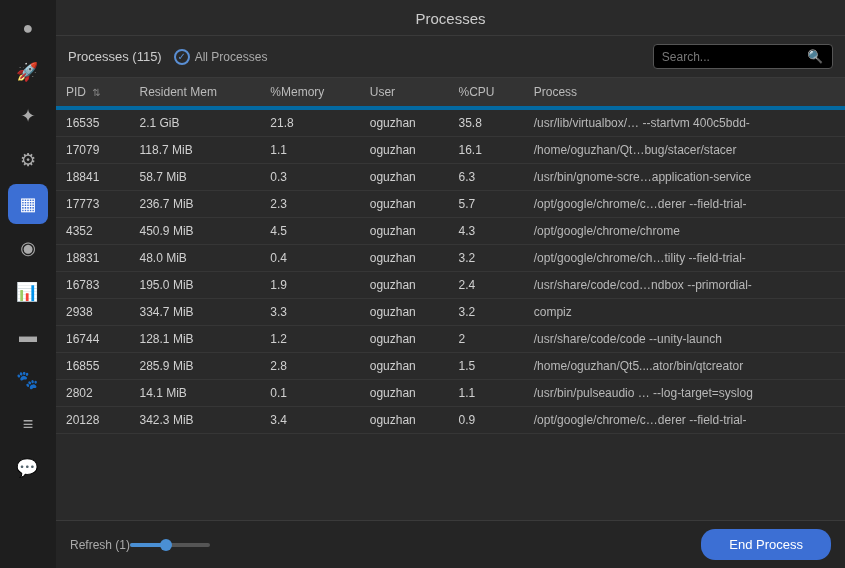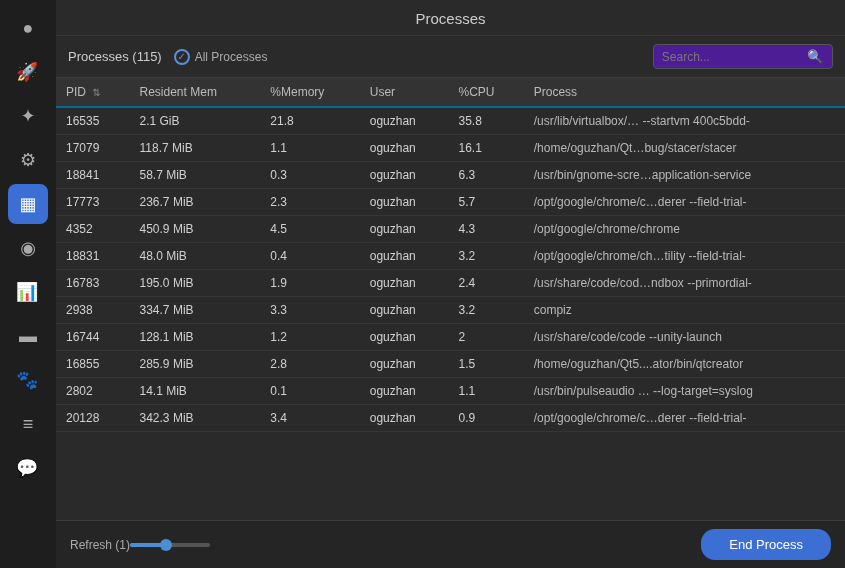--- a/index.html
+++ b/index.html
@@ -86,21 +86,21 @@
       display: flex;
       align-items: center;
       justify-content: center;
       color: #5a8fd4;
       font-size: 10px;
     }
     .spacer { flex: 1; }
     .search-box {
       display: flex;
       align-items: center;
-      background: #4c1d95;
+      background: #000000;
       border: 1px solid #555;
       border-radius: 4px;
       padding: 4px 8px;
       gap: 6px;
     }
     .search-box input {
       background: transparent;
       border: none;
       outline: none;
       color: #ccc;
@@ -127,21 +127,21 @@
       background: #333;
       position: sticky;
       top: 0;
     }
     th {
       padding: 7px 10px;
       text-align: left;
       font-size: 12px;
       color: #bbb;
       font-weight: 500;
-      border-bottom: 2px solid #0369a1;
+      border-bottom: 4px solid #0369a1;
       white-space: nowrap;
     }
     th .sort-icon {
       display: inline-block;
       margin-left: 3px;
       font-size: 10px;
       color: #888;
     }
     tbody tr {
       border-bottom: 1px solid #363636;

